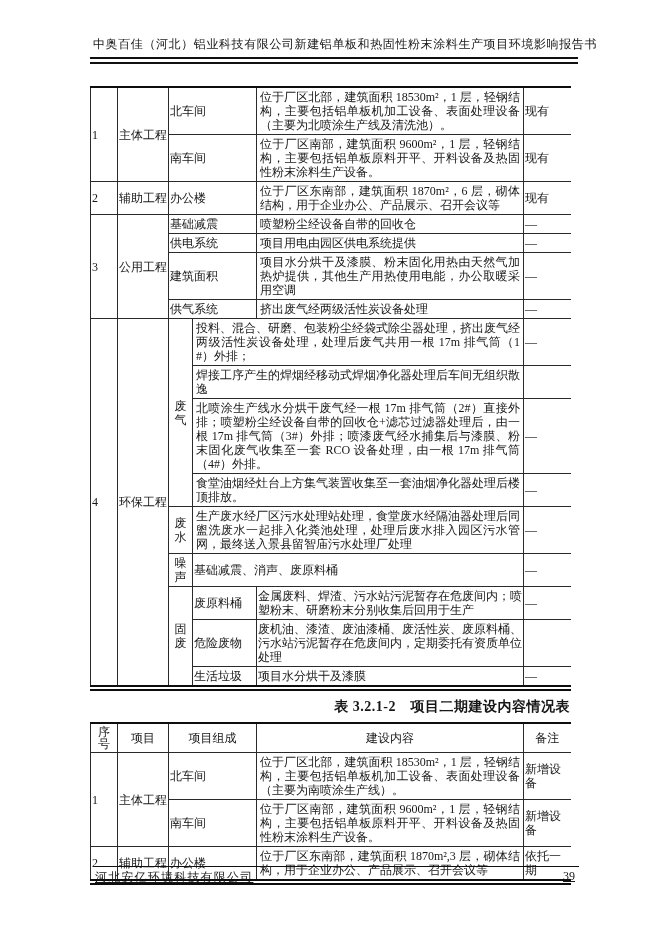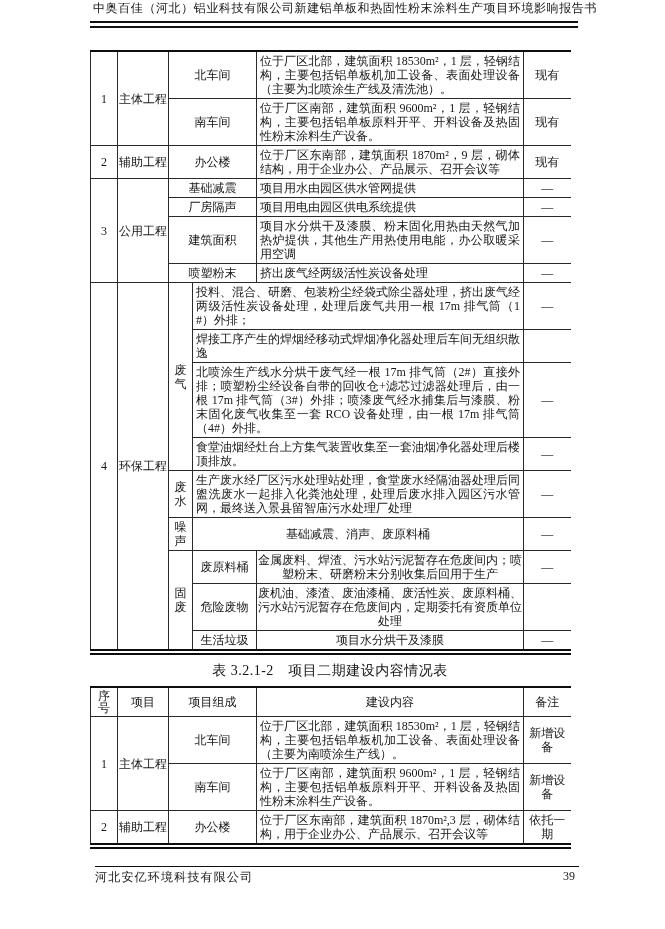--- a/index.html
+++ b/index.html
@@ -4,21 +4,21 @@
 <style>
   html,body{margin:0;padding:0;}
   body{
     width:665px;height:929px;
     background:#ffffff;
     color:#161616;
     font-family:"Liberation Serif","DejaVu Serif",serif;
     position:relative;
     overflow:hidden;
   }
-  .page{}
+  .page{padding-top:36px;}
   
   .doc-header{
     margin:0 85px 0 93px;
     font-size:12px;
     letter-spacing:0.6px;
     text-align:center;
     white-space:nowrap;
   }
   .doc-header-rule{
     margin:4px 87px 0 90px;
@@ -37,50 +37,51 @@
   }
   td{
     border:1px solid #2a2a2a;
     padding:2px 3px;
     vertical-align:middle;
     word-break:break-all;
   }
   td:last-child{border-right:none;}
   .t1{margin-top:22px;border-top:2.5px solid #0d0d0d;border-bottom:6px double #0d0d0d;}
   .t2{border-top:2.5px solid #0d0d0d;border-bottom:6px double #0d0d0d;}
-  .c{text-align:center;padding:2px 1px;}
+  .c{text-align:left;padding:2px 1px;}
   .j{text-align:justify;margin-left:8px;}
   .vlabel{
     white-space:pre-line;
     text-align:center;
     padding:2px 0;
   }
   .hdr td{text-align:center;line-height:12px;padding:2px 1px;}
   .hdr .stack{white-space:pre-line;}
   
   .tbl-title{
     margin:7px 0 6px 90px;
     width:480px;
-    text-align:center;
+    text-align:right;
     font-size:14px;
-    font-weight:normal;
+    font-weight:bold;
     letter-spacing:0.5px;
   }
   
   .doc-footer{
     position:absolute;
     left:95px;
     top:866px;
     width:484px;
     border-top:1.5px solid #101010;
     display:flex;
     justify-content:space-between;
     align-items:flex-start;
     font-size:12px;
     padding-top:2px;
+    text-decoration:underline;
   }
   .doc-footer .company{letter-spacing:1.2px;}
   .doc-footer .pageno{padding-right:4px;}
 </style>
 </head>
 <body>
 
 <div class="page">
 
   <div class="doc-header">中奥百佳（河北）铝业科技有限公司新建铝单板和热固性粉末涂料生产项目环境影响报告书</div>
@@ -107,43 +108,43 @@
     <tr>
       <td class="c" colspan="2">南车间</td>
       <td class="j">位于厂区南部，建筑面积 9600m²，1 层，轻钢结构，主要包括铝单板原料开平、开料设备及热固性粉末涂料生产设备。</td>
       <td class="c">现有</td>
     </tr>
 
     <tr>
       <td class="c">2</td>
       <td class="c">辅助工程</td>
       <td class="c" colspan="2">办公楼</td>
-      <td class="j">位于厂区东南部，建筑面积 1870m²，9 层，砌体结构，用于企业办公、产品展示、召开会议等</td>
+      <td class="j">位于厂区东南部，建筑面积 1870m²，6 层，砌体结构，用于企业办公、产品展示、召开会议等</td>
       <td class="c">现有</td>
     </tr>
 
     <tr>
       <td class="c" rowspan="4">3</td>
       <td class="c" rowspan="4">公用工程</td>
       <td class="c" colspan="2">基础减震</td>
-      <td class="j">项目用水由园区供水管网提供</td>
-      <td class="c">—</td>
-    </tr>
-    <tr>
-      <td class="c" colspan="2">厂房隔声</td>
+      <td class="j">喷塑粉尘经设备自带的回收仓</td>
+      <td class="c">—</td>
+    </tr>
+    <tr>
+      <td class="c" colspan="2">供电系统</td>
       <td class="j">项目用电由园区供电系统提供</td>
       <td class="c">—</td>
     </tr>
     <tr>
       <td class="c" colspan="2">建筑面积</td>
       <td class="j">项目水分烘干及漆膜、粉末固化用热由天然气加热炉提供，其他生产用热使用电能，办公取暖采用空调</td>
       <td class="c">—</td>
     </tr>
     <tr>
-      <td class="c" colspan="2">喷塑粉末</td>
+      <td class="c" colspan="2">供气系统</td>
       <td class="j">挤出废气经两级活性炭设备处理</td>
       <td class="c">—</td>
     </tr>
 
     <tr>
       <td class="c" rowspan="9">4</td>
       <td class="c" rowspan="9">环保工程</td>
       <td class="vlabel" rowspan="4">废
 气</td>
       <td class="j" colspan="2">投料、混合、研磨、包装粉尘经袋式除尘器处理，挤出废气经两级活性炭设备处理，处理后废气共用一根 17m 排气筒（1#）外排；</td>

